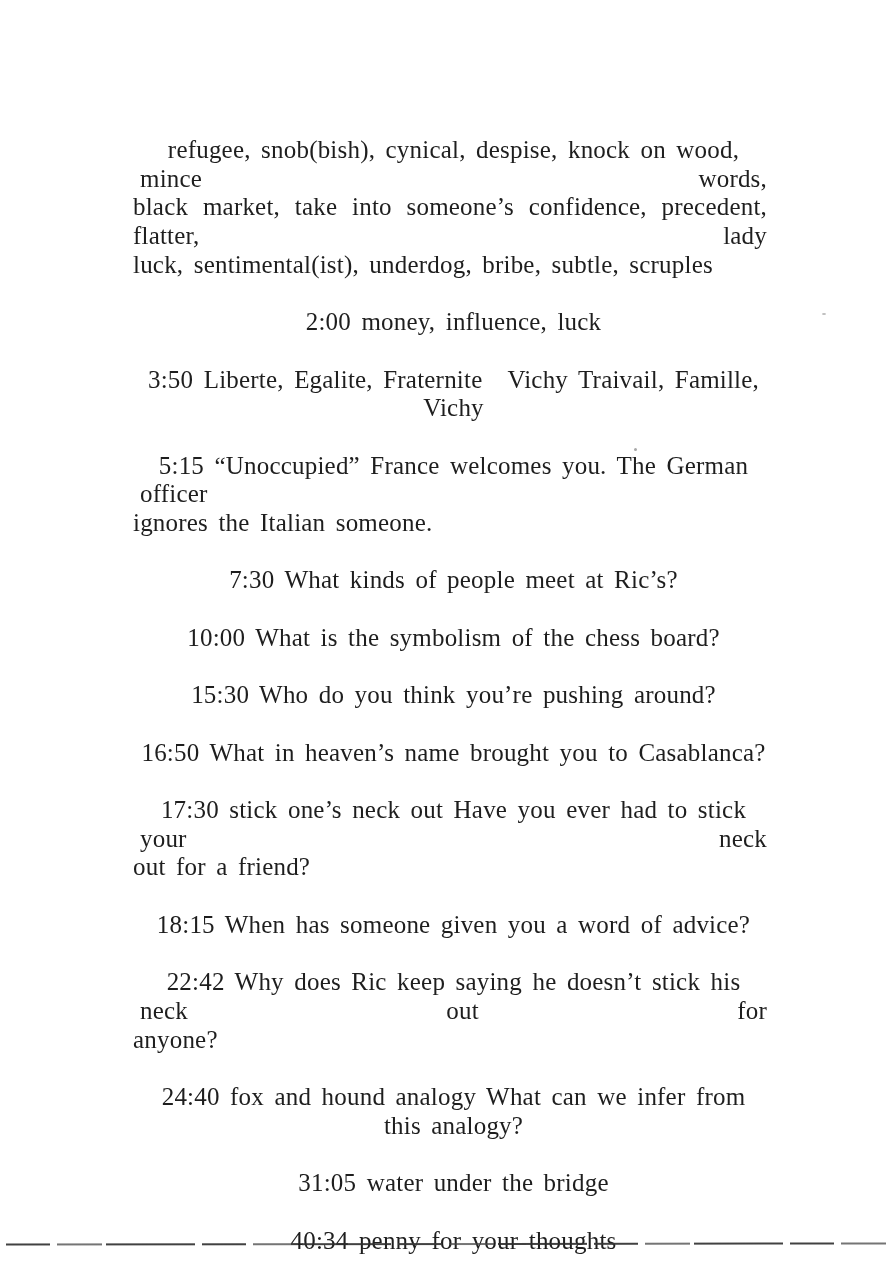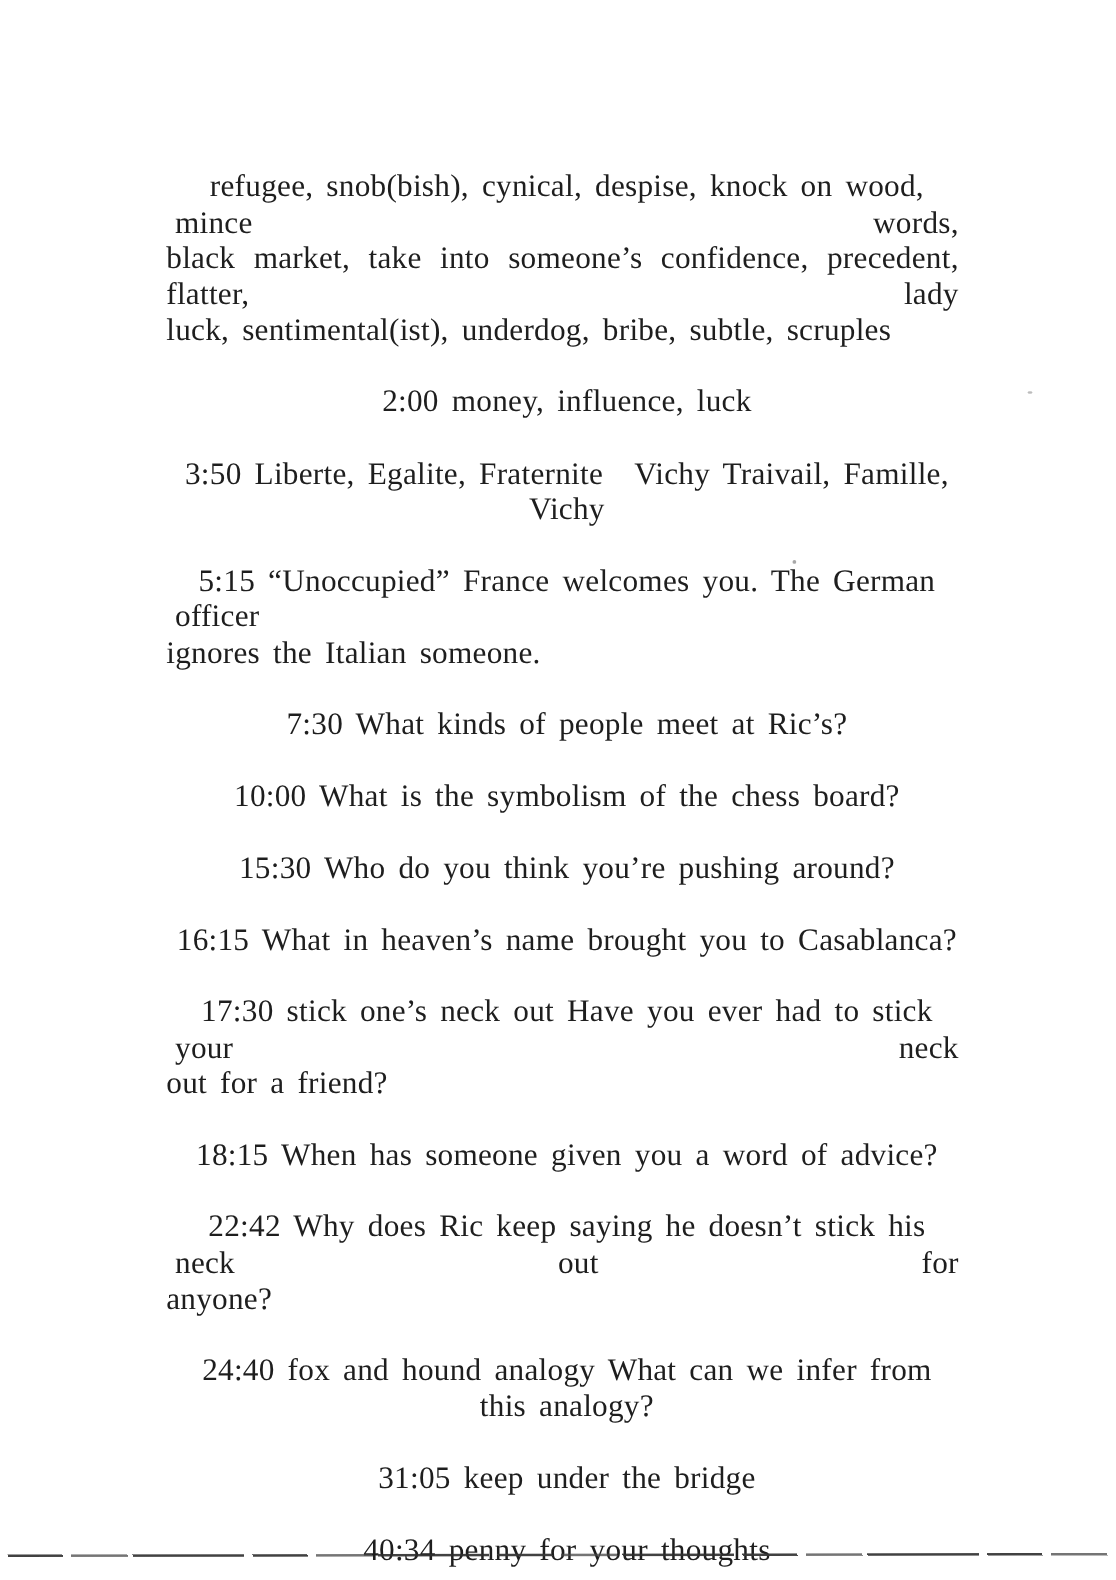--- a/index.html
+++ b/index.html
@@ -91,21 +91,21 @@
 
   <div class="para">
     <div class="line indent">10:00 What is the symbolism of the chess board?</div>
   </div>
 
   <div class="para">
     <div class="line indent">15:30 Who do you think you’re pushing around?</div>
   </div>
 
   <div class="para">
-    <div class="line indent">16:15 What in heaven’s name brought you to Casablanca?</div>
+    <div class="line indent">16:50 What in heaven’s name brought you to Casablanca?</div>
   </div>
 
   <div class="para">
     <div class="line just indent">17:30 stick one’s neck out Have you ever had to stick your neck</div>
     <div class="line">out for a friend?</div>
   </div>
 
   <div class="para">
     <div class="line indent">18:15 When has someone given you a word of advice?</div>
   </div>
@@ -113,21 +113,21 @@
   <div class="para">
     <div class="line just indent">22:42 Why does Ric keep saying he doesn’t stick his neck out for</div>
     <div class="line">anyone?</div>
   </div>
 
   <div class="para">
     <div class="line indent">24:40 fox and hound analogy What can we infer from this analogy?</div>
   </div>
 
   <div class="para">
-    <div class="line indent">31:05 keep under the bridge</div>
+    <div class="line indent">31:05 water under the bridge</div>
   </div>
 
   <div class="para">
     <div class="line indent">40:34 penny for your thoughts</div>
   </div>
 
   <div class="para">
     <div class="line indent">43:43 be a little rusty</div>
   </div>
 

